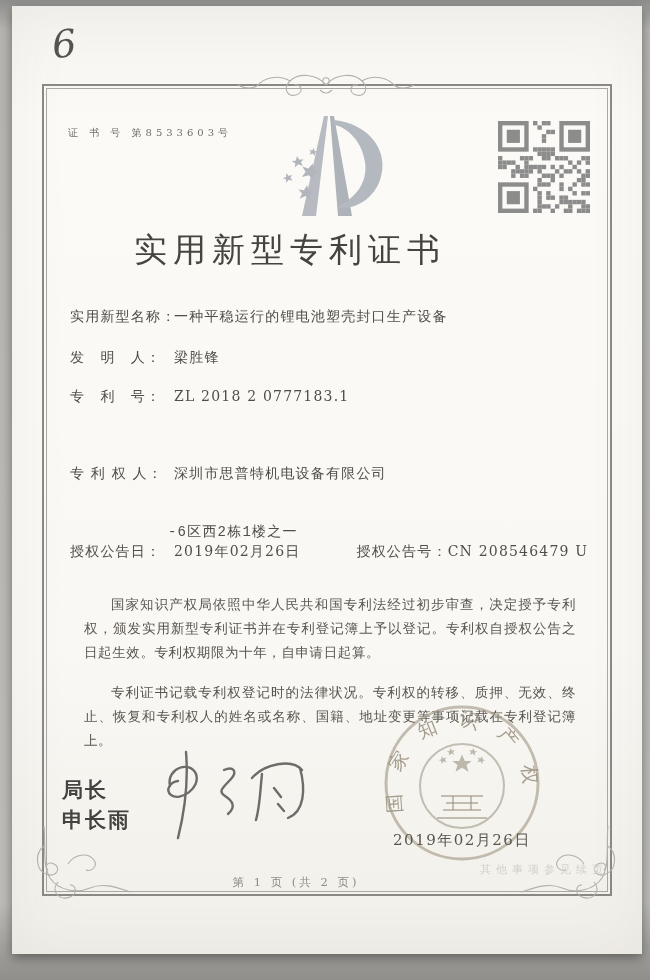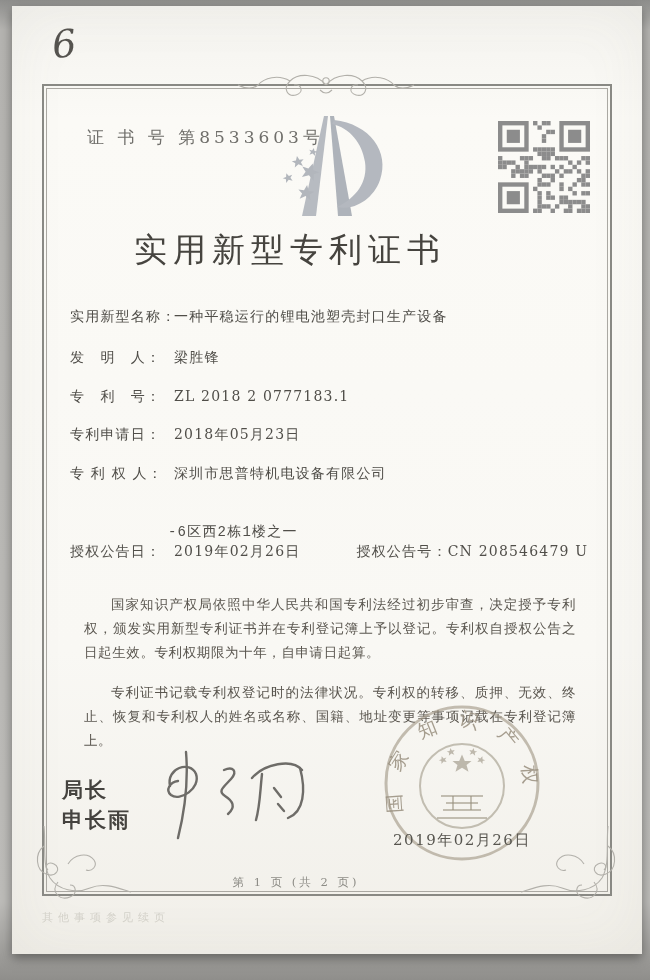--- a/index.html
+++ b/index.html
@@ -16,22 +16,22 @@
   .annotation{
     position:absolute;left:40px;top:16px;font-size:38px;font-style:italic;
     color:#55534f;transform:rotate(-6deg);font-family:"DejaVu Serif",serif;
   }
   .frame{
     position:absolute;left:30px;top:78px;width:566px;height:808px;
     border:2px solid #898984;
   }
   .frame-inner{position:absolute;inset:2px;border:1px solid #aaa8a2;}
   .certno{
-    position:absolute;left:56px;top:120px;font-size:17px;letter-spacing:4px;
-    color:#6f6e6a;white-space:pre;margin-left:19px;
+    position:absolute;left:56px;top:120px;font-size:10px;letter-spacing:4px;
+    color:#6f6e6a;white-space:pre;
   }
   .logo{position:absolute;left:240px;top:98px;}
   .qr{position:absolute;left:486px;top:115px;width:92px;height:92px;}
   .title{
     position:absolute;left:30px;top:222px;width:496px;text-align:center;
     font-size:33px;letter-spacing:6px;color:#46443f;font-weight:500;white-space:nowrap;
   }
   .row{position:absolute;left:58px;font-size:14px;color:#504e49;letter-spacing:1.2px;white-space:nowrap;}
   .row .lab{display:inline-block;width:104px;white-space:pre;}
   .row .val{white-space:pre;}
@@ -43,21 +43,21 @@
   }
   .paras p{margin:16px;text-indent:2em;}
   .signer{position:absolute;left:50px;font-size:21px;color:#45433f;letter-spacing:2px;font-weight:600;}
   .sig{position:absolute;left:128px;top:740px;}
   .seal{position:absolute;left:357px;top:686px;}
   .pageinfo{
     position:absolute;left:30px;top:869px;width:508px;text-align:center;
     font-size:11.5px;letter-spacing:3px;color:#8d8c86;
   }
   .note{
-    position:absolute;left:30px;top:904px;width:566px;text-align:left;
+    position:absolute;left:30px;top:856px;width:566px;text-align:right;
     font-size:11px;letter-spacing:5px;color:#d3d1c9;
   }
   .orn{position:absolute;}
 </style>
 </head>
 <body>
 
 <div class="paper">
 
   <div class="annotation">6</div>
@@ -240,23 +240,20 @@
 
   <div class="row" style="top:302px;">
     <span class="lab">实用新型名称：</span><span class="val">一种平稳运行的锂电池塑壳封口生产设备</span>
   </div>
   <div class="row" style="top:343px;">
     <span class="lab">发　明　人：</span><span class="val">梁胜锋</span>
   </div>
   <div class="row" style="top:382px;">
     <span class="lab">专　利　号：</span><span class="val">ZL 2018 2 0777183.1</span>
   </div>
-  <div class="row" style="top:420px;">
-    <span class="lab">专利申请日：</span><span class="val">2018年05月23日</span>
-  </div>
   <div class="row" style="top:459px;">
     <span class="lab">专 利 权 人：</span><span class="val">深圳市思普特机电设备有限公司</span>
   </div>
   <div class="addr2" style="top:517px;">-6区西2栋1楼之一</div>
   <div class="row" style="top:537px;">
     <span class="lab">授权公告日：</span><span class="val">2019年02月26日</span><span class="lab2">授权公告号：</span><span class="val">CN 208546479 U</span>
   </div>
 
   <div class="paras">
     <p>国家知识产权局依照中华人民共和国专利法经过初步审查，决定授予专利权，颁发实用新型专利证书并在专利登记簿上予以登记。专利权自授权公告之日起生效。专利权期限为十年，自申请日起算。</p>

